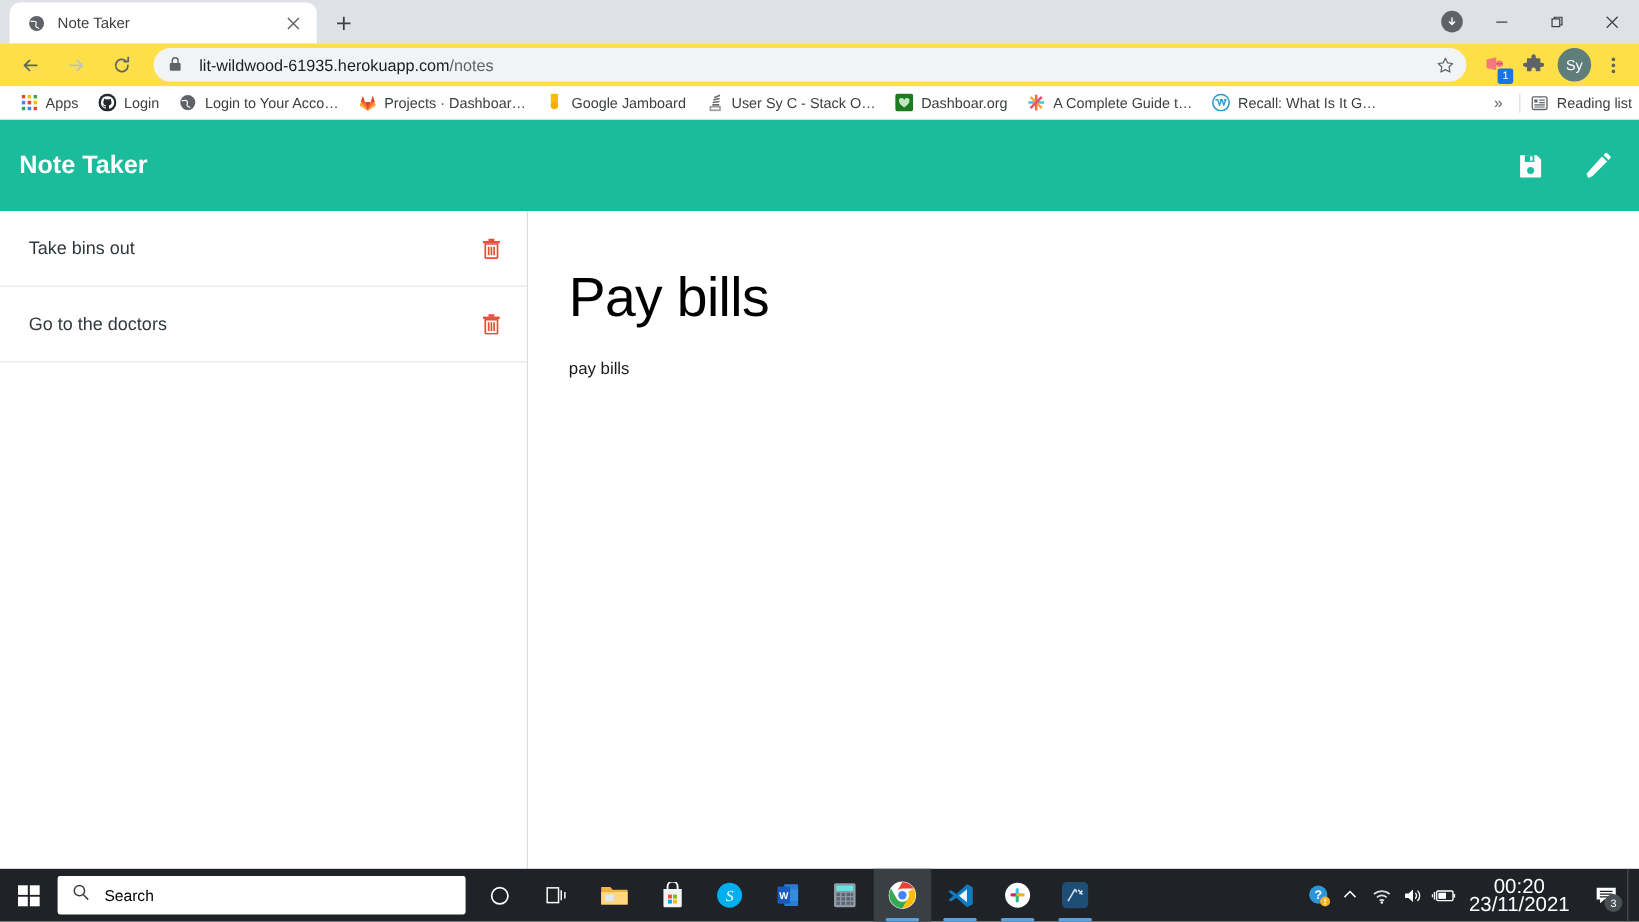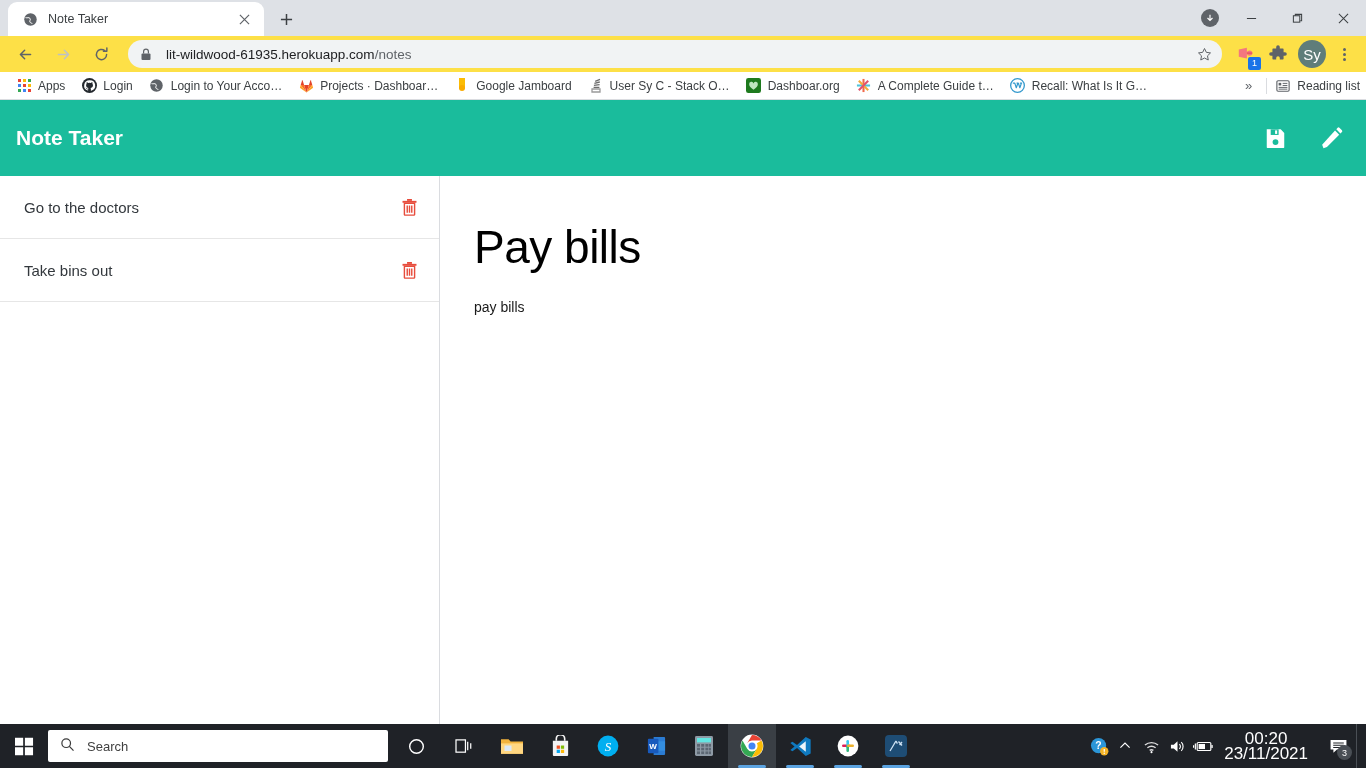--- a/index.html
+++ b/index.html
@@ -89,21 +89,21 @@
   }
   .ext-badge {
     position: absolute; bottom: -2px; right: -1px;
     background: #1a73e8; color: #fff; font-size: 9px;
     min-width: 13px; height: 13px; border-radius: 2px;
     display: flex; align-items: center; justify-content: center;
     font-family: "Liberation Sans", sans-serif; line-height: 1;
   }
   .avatar-btn {
     width: 28px; height: 28px; border-radius: 50%; background: #5f7d7a;
-    color: #fff; font-size: 15px; display: flex;
+    color: #fff; font-size: 12px; display: flex;
     align-items: center; justify-content: center; margin: 0 4px;
   }
   .kebab {
     width: 28px; height: 28px; display: flex; flex-direction: column;
     align-items: center; justify-content: center; gap: 2px; margin-right: 2px;
   }
   .kebab i { width: 3px; height: 3px; border-radius: 50%; background: #5f6368; display: block; }
 
   
   .bookmarks {
@@ -157,21 +157,21 @@
   .taskbar {
     position: absolute; left: 0; bottom: 0;
     width: 1366px; height: 44px; background: #1f2227;
     display: flex; align-items: center;
   }
   .start-btn { width: 48px; height: 44px; display: flex; align-items: center; justify-content: center; }
   .search-box {
     width: 340px; height: 32px; background: #ffffff; border-radius: 2px;
     display: flex; align-items: center; padding: 0 12px; margin-right: 4px;
   }
-  .search-placeholder { font-size: 13px; color: #404040; margin-left: 12px; }
+  .search-placeholder { font-size: 13px; color: #000000; margin-left: 12px; }
   .tb-icon {
     width: 48px; height: 44px; display: flex; align-items: center;
     justify-content: center; position: relative;
   }
   .tb-icon.active { background: #3a3f45; }
   .tb-underline {
     position: absolute; bottom: 0; left: 10px; right: 10px;
     height: 3px; background: #5ba3e0; border-radius: 2px;
   }
   .tray { margin-left: auto; display: flex; align-items: center; padding-right: 4px; }
@@ -427,32 +427,32 @@
             <path d="M16.6 3.1 L20.6 7.1 L22 5.7 a1.2 1.2 0 0 0 0 -1.7 L19.6 1.7 a1.2 1.2 0 0 0 -1.7 0 Z" fill="#ffffff"></path>
           </svg>
         </div>
       </div>
     </div>
 
     <div class="app-body">
 
       <div class="notes-list">
         <div class="note-item">
-          <span class="note-item-title">Go to the doctors</span>
+          <span class="note-item-title">Take bins out</span>
           <span class="trash-btn">
             <svg width="17" height="18" viewBox="0 0 18 19">
               <path d="M6.4 1 H11.6 V3 H6.4 Z" fill="#e74c3c"></path>
               <rect x="1.6" y="3" width="14.8" height="2" fill="#e74c3c"></rect>
               <path d="M3.6 5.6 H14.4 V17.4 a0.7 0.7 0 0 1 -.7 .7 H4.3 a0.7 0.7 0 0 1 -.7 -.7 Z" fill="none" stroke="#e74c3c" stroke-width="1.5"></path>
               <path d="M6.6 8 V15.6 M9 8 V15.6 M11.4 8 V15.6" stroke="#e74c3c" stroke-width="1.5"></path>
             </svg>
           </span>
         </div>
         <div class="note-item">
-          <span class="note-item-title">Take bins out</span>
+          <span class="note-item-title">Go to the doctors</span>
           <span class="trash-btn">
             <svg width="17" height="18" viewBox="0 0 18 19">
               <path d="M6.4 1 H11.6 V3 H6.4 Z" fill="#e74c3c"></path>
               <rect x="1.6" y="3" width="14.8" height="2" fill="#e74c3c"></rect>
               <path d="M3.6 5.6 H14.4 V17.4 a0.7 0.7 0 0 1 -.7 .7 H4.3 a0.7 0.7 0 0 1 -.7 -.7 Z" fill="none" stroke="#e74c3c" stroke-width="1.5"></path>
               <path d="M6.6 8 V15.6 M9 8 V15.6 M11.4 8 V15.6" stroke="#e74c3c" stroke-width="1.5"></path>
             </svg>
           </span>
         </div>
         <div class="note-item note-filler"></div>

